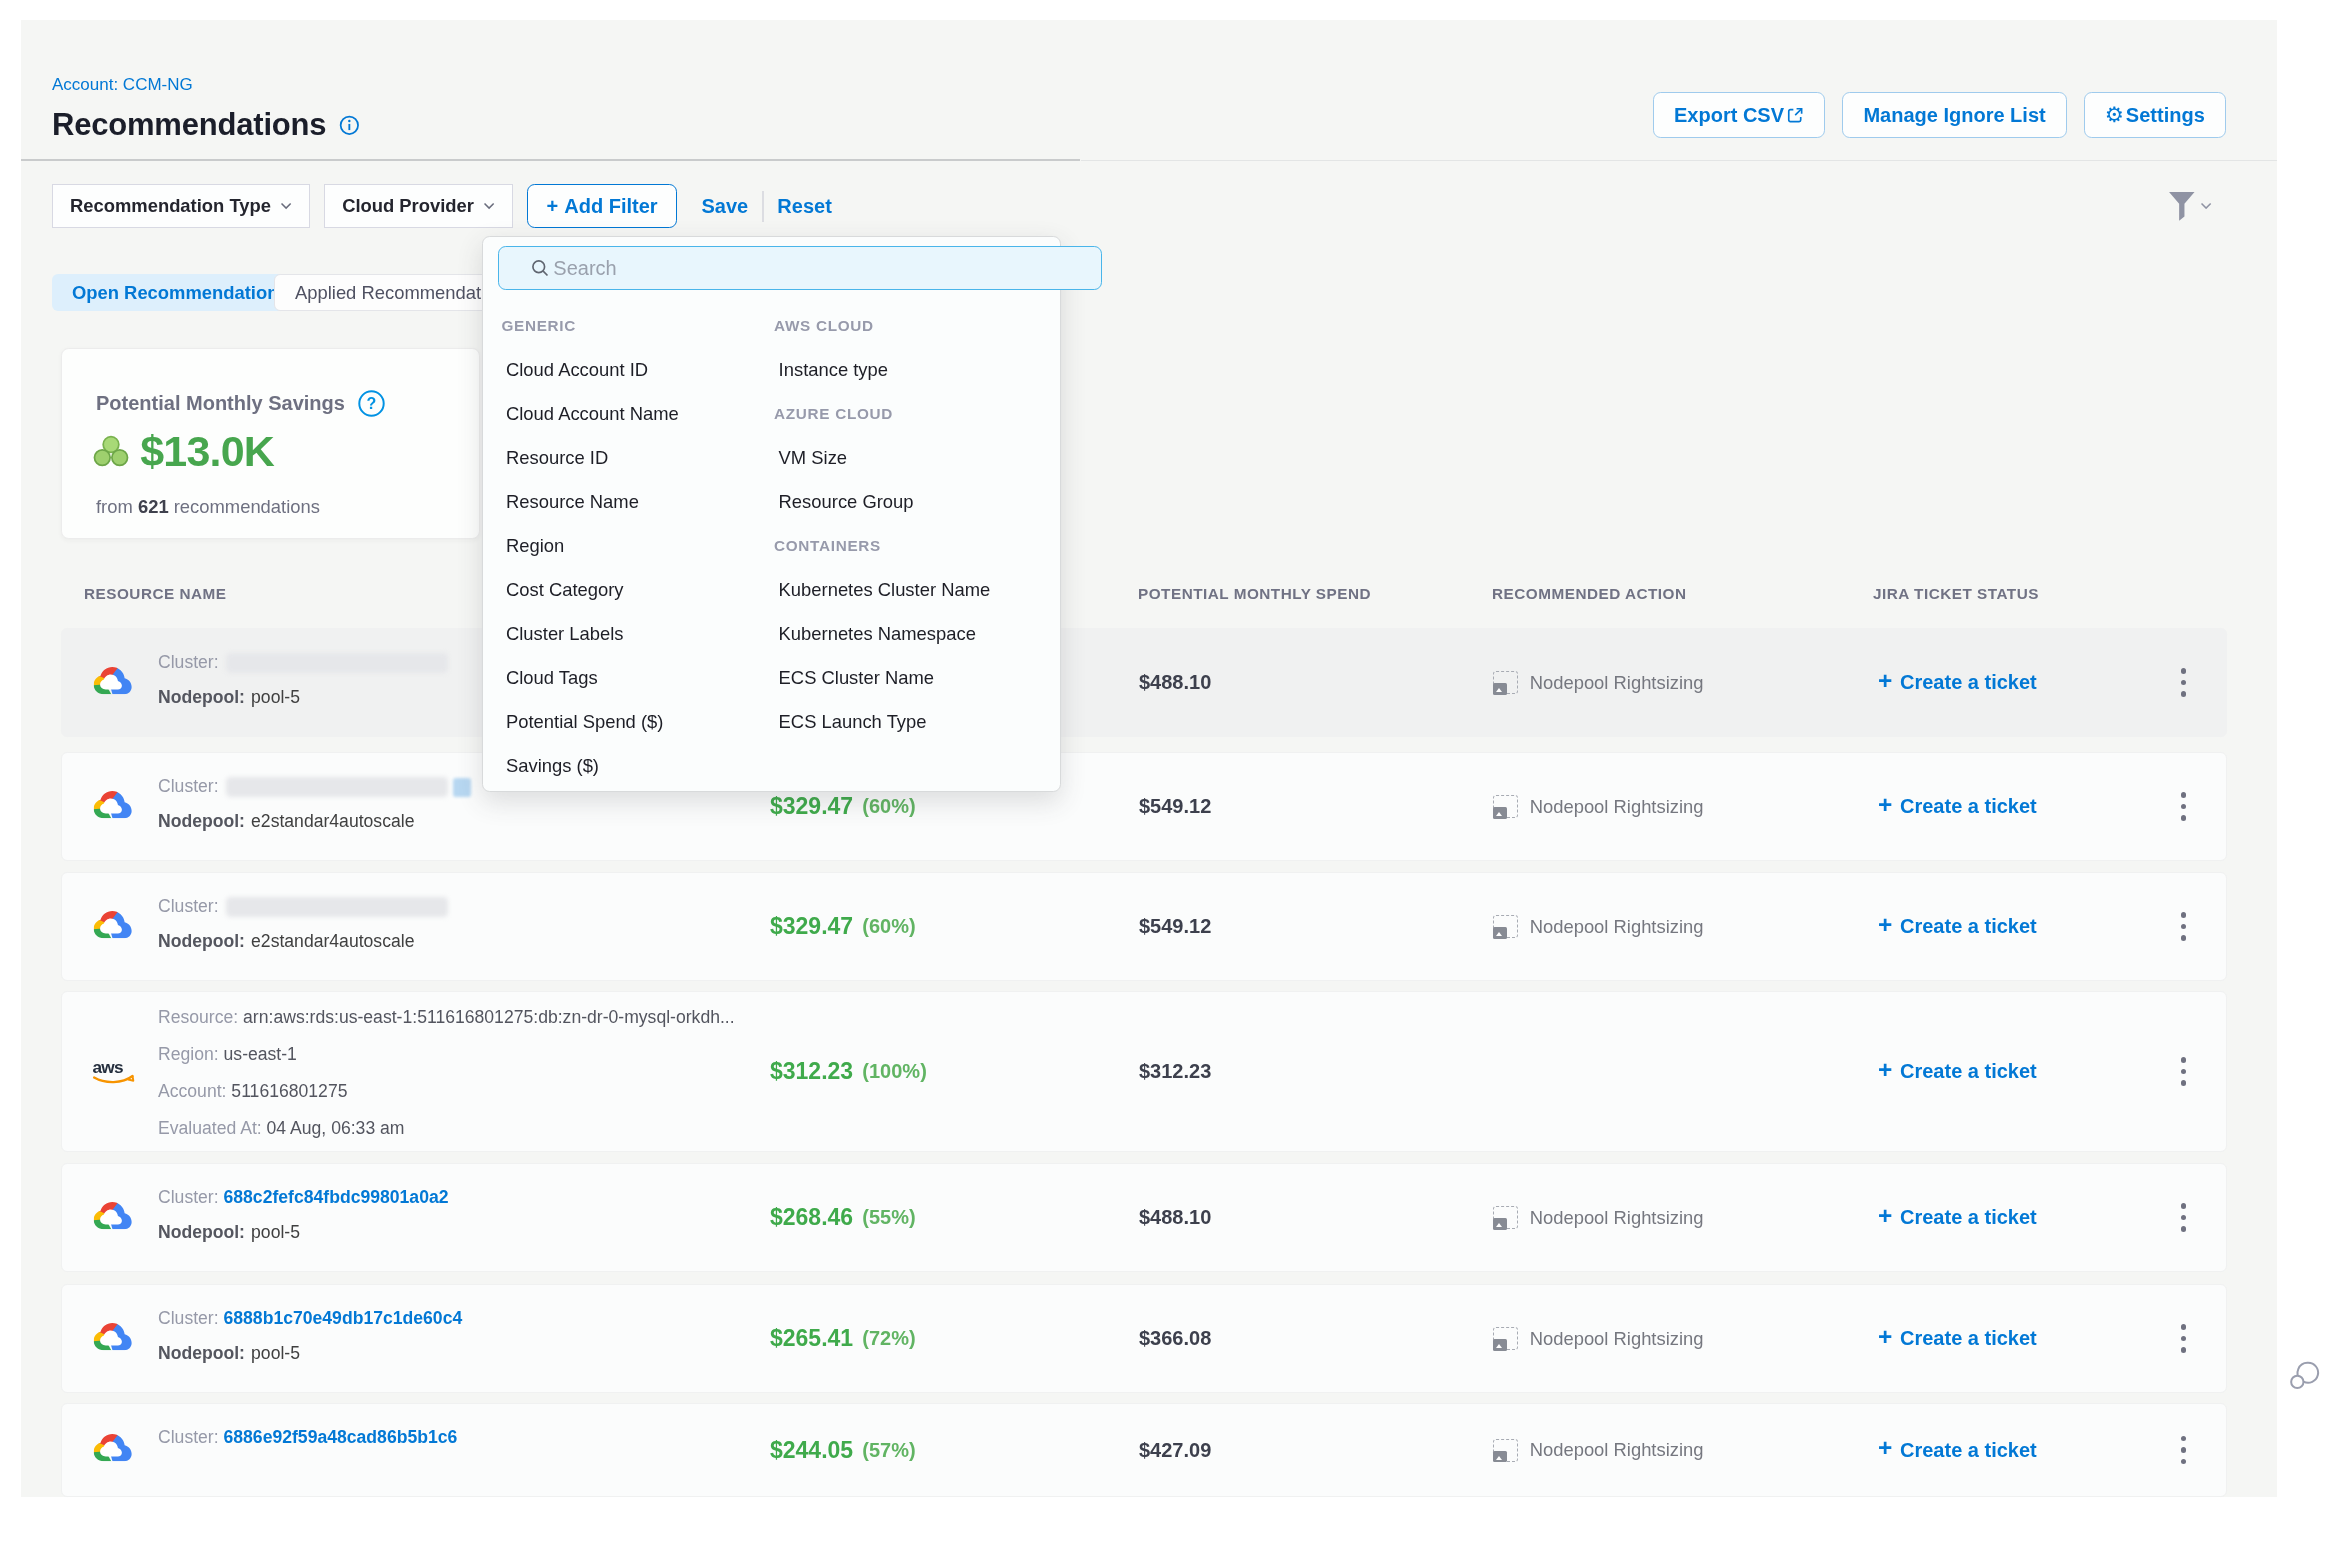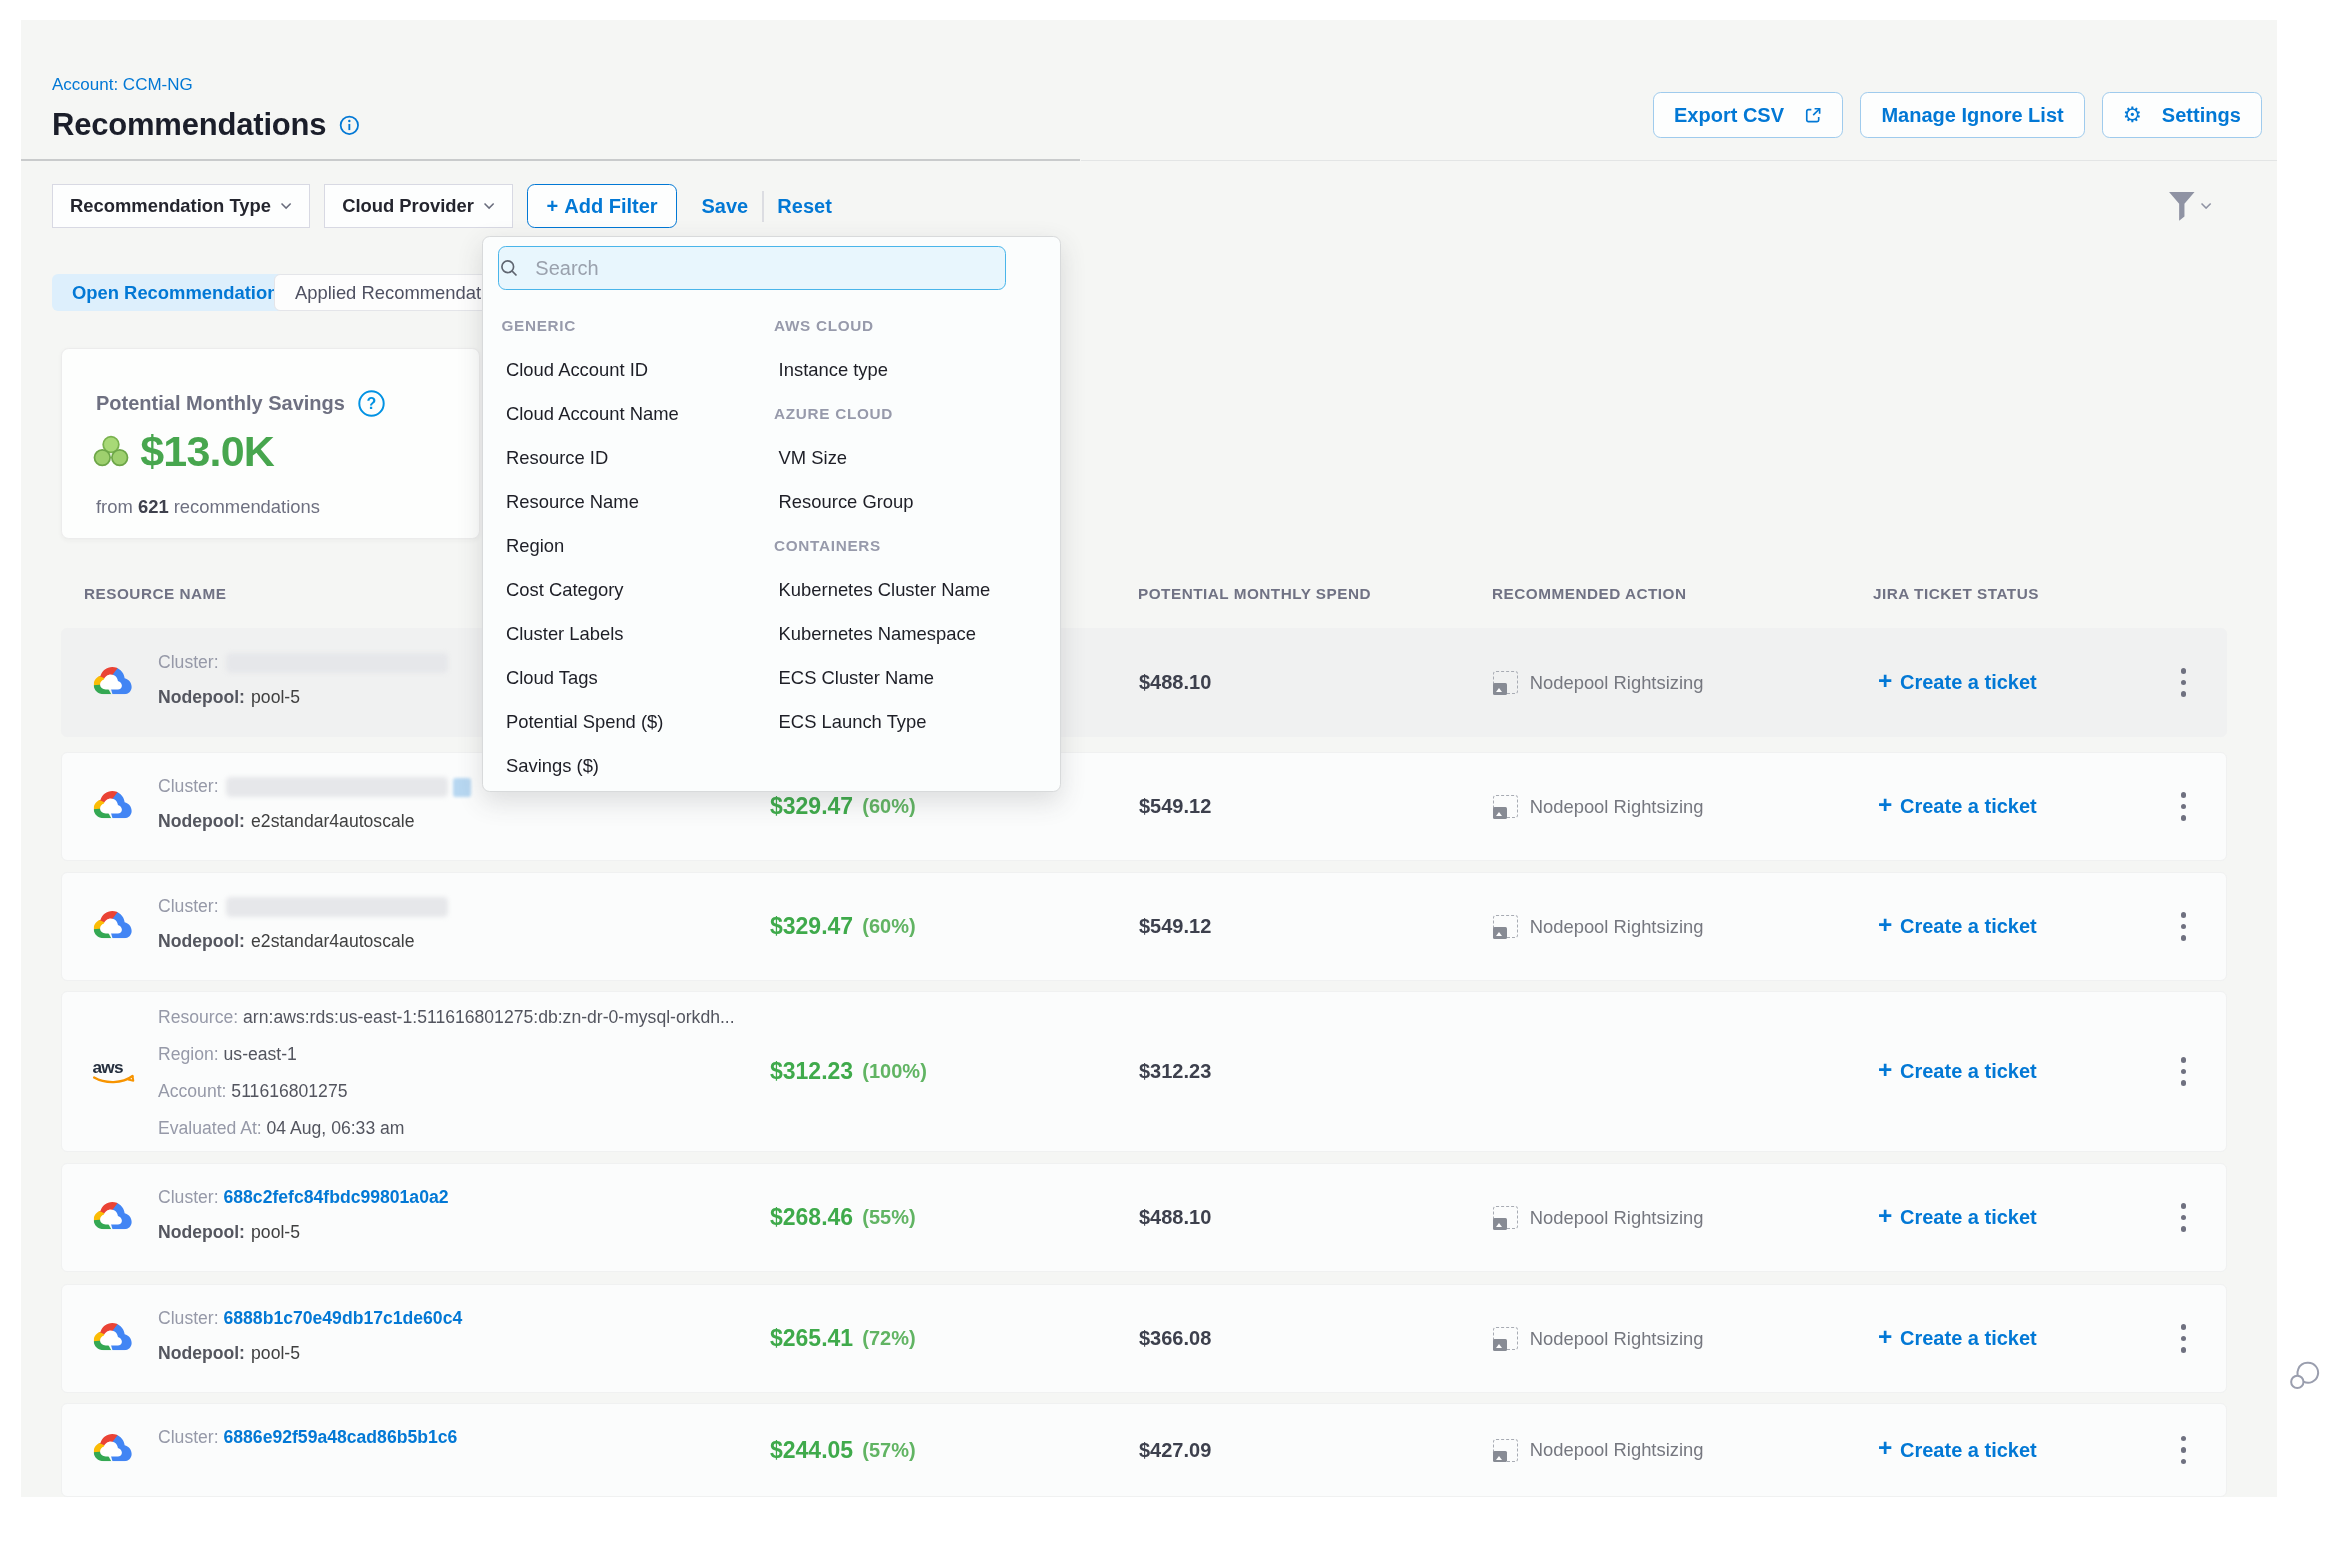--- a/index.html
+++ b/index.html
@@ -4,21 +4,21 @@
 <style>
   *{box-sizing:border-box;margin:0;padding:0}
   html,body{width:2342px;height:1561px}
   body{position:relative;background:#ffffff;font-family:"Liberation Sans",sans-serif;overflow:hidden;color:#3d404d}
   .app-bg{position:absolute;left:21.4px;top:20px;width:2256px;height:1477px;background:#f5f6f4}
   
   .account-link{position:absolute;left:52px;top:75px;font-size:17px;color:#0278d5;font-weight:500}
   .page-title{position:absolute;left:52px;top:107px;display:flex;align-items:center;gap:12.2px}
   .page-title h1{font-size:31px;font-weight:700;color:#1b1e2a;letter-spacing:-0.2px}
   .top-actions{position:absolute;left:1653px;top:92px;display:flex;gap:17px}
-  .top-btn{height:46px;border:1.5px solid #9fcbed;border-radius:7.7px;background:#fdfefe;color:#0278d5;font-weight:700;font-size:20px;display:inline-flex;align-items:center;gap:20px;padding:0 20px;cursor:pointer}
+  .top-btn{height:46px;border:1.5px solid #9fcbed;border-radius:7.7px;background:#fdfefe;color:#0278d5;font-weight:700;font-size:20px;display:inline-flex;align-items:center;gap:2px;padding:0 20px;cursor:pointer}
   .gear-glyph{font-family:"DejaVu Sans",sans-serif;font-size:21.4px;line-height:1}
   .divider-dark{position:absolute;left:21.4px;top:159px;width:1059px;height:1.5px;background:#c9cbcc}
   .divider-light{position:absolute;left:1081px;top:160px;width:1196px;height:0.8px;background:#e3e5e5}
   
   .filters{position:absolute;left:52px;top:184px;display:flex;align-items:center;gap:13.8px;height:44px}
   .chip{height:44px;display:inline-flex;align-items:center;gap:9.2px;padding:0 17px;background:#fdfefe;border:0.8px solid #d8d9e3;border-radius:0;font-size:18.4px;font-weight:600;color:#24252e;cursor:pointer}
   .add-filter{height:44px;display:inline-flex;align-items:center;gap:6.1px;padding:0 18.4px;background:#fdfefe;border:1.5px solid #0278d5;border-radius:7.7px;font-size:20px;font-weight:700;color:#0278d5;cursor:pointer}
   .txt-btn{font-size:20px;font-weight:700;color:#0278d5;cursor:pointer;background:none;border:none}
   .vsep{width:1.5px;height:31px;background:#dcdde2}
   .funnel-wrap{position:absolute;left:2168px;top:191px;display:flex;align-items:flex-start;gap:4.6px;cursor:pointer}
@@ -54,21 +54,21 @@
   .c-act{left:1431px;gap:12.2px;font-size:18.4px;color:#75777f}
   .c-tkt{left:1816px;gap:7.7px;font-size:20px;font-weight:700;color:#0278d5;cursor:pointer}
   .c-tkt .plus{font-size:24.5px;font-weight:600;line-height:1;margin-top:-3.1px}
   .c-kebab{left:2119px;flex-direction:column;justify-content:center;cursor:pointer}
   .kdot{width:5.4px;height:5.4px;border-radius:50%;background:#6f7180;margin:3.1px 0}
   .act-ic{position:relative;width:24.5px;height:23px;border:1.5px dashed #a7abb3;border-radius:3.1px;flex:none}
   .act-ic::after{content:"";position:absolute;left:-1.5px;bottom:-1.5px;width:14.5px;height:11.5px;background:#878b94;border-radius:1.5px}
   .act-ic::before{content:"";position:absolute;left:2.3px;bottom:0.8px;width:0;height:0;border-left:3.8px solid transparent;border-right:3.8px solid transparent;border-bottom:4.6px solid #ffffff;z-index:1}
   
   .dd{position:absolute;left:482px;top:236px;width:579px;height:556px;background:#fbfdfd;border:0.8px solid #d8dadb;border-radius:7.7px;box-shadow:0 9.2px 26px rgba(60,64,67,.16);z-index:10}
-  .dd-search{position:absolute;left:15.3px;top:9.2px;width:508px;height:44px;background:#e8f6fd;border:1.5px solid #49b5ea;border-radius:7.7px;display:flex;align-items:center;gap:16px;padding:0 0}
+  .dd-search{position:absolute;left:15.3px;top:9.2px;width:604px;height:44px;background:#e8f6fd;border:1.5px solid #49b5ea;border-radius:7.7px;display:flex;align-items:center;gap:3px;padding:0 31px}
   .dd-search input{flex:1;background:transparent;border:none;outline:none;font-size:20px;color:#333;font-family:"Liberation Sans",sans-serif}
   .dd-search input::placeholder{color:#9aa1ad}
   .dd-col{position:absolute;top:67px;display:flex;flex-direction:column}
   .dd-col.left{left:18.4px;width:260px}
   .dd-col.right{left:291px;width:276px}
   .dd-cell{height:44px;display:flex;align-items:center}
   .dd-header{font-size:15.3px;font-weight:700;color:#979aab;letter-spacing:0.7px}
   .dd-item{font-size:18.4px;font-weight:500;color:#1d1e26;padding-left:4.6px;cursor:pointer;border-radius:4.6px}
   
   .help-float{position:absolute;left:2285px;top:1355px;cursor:pointer}

